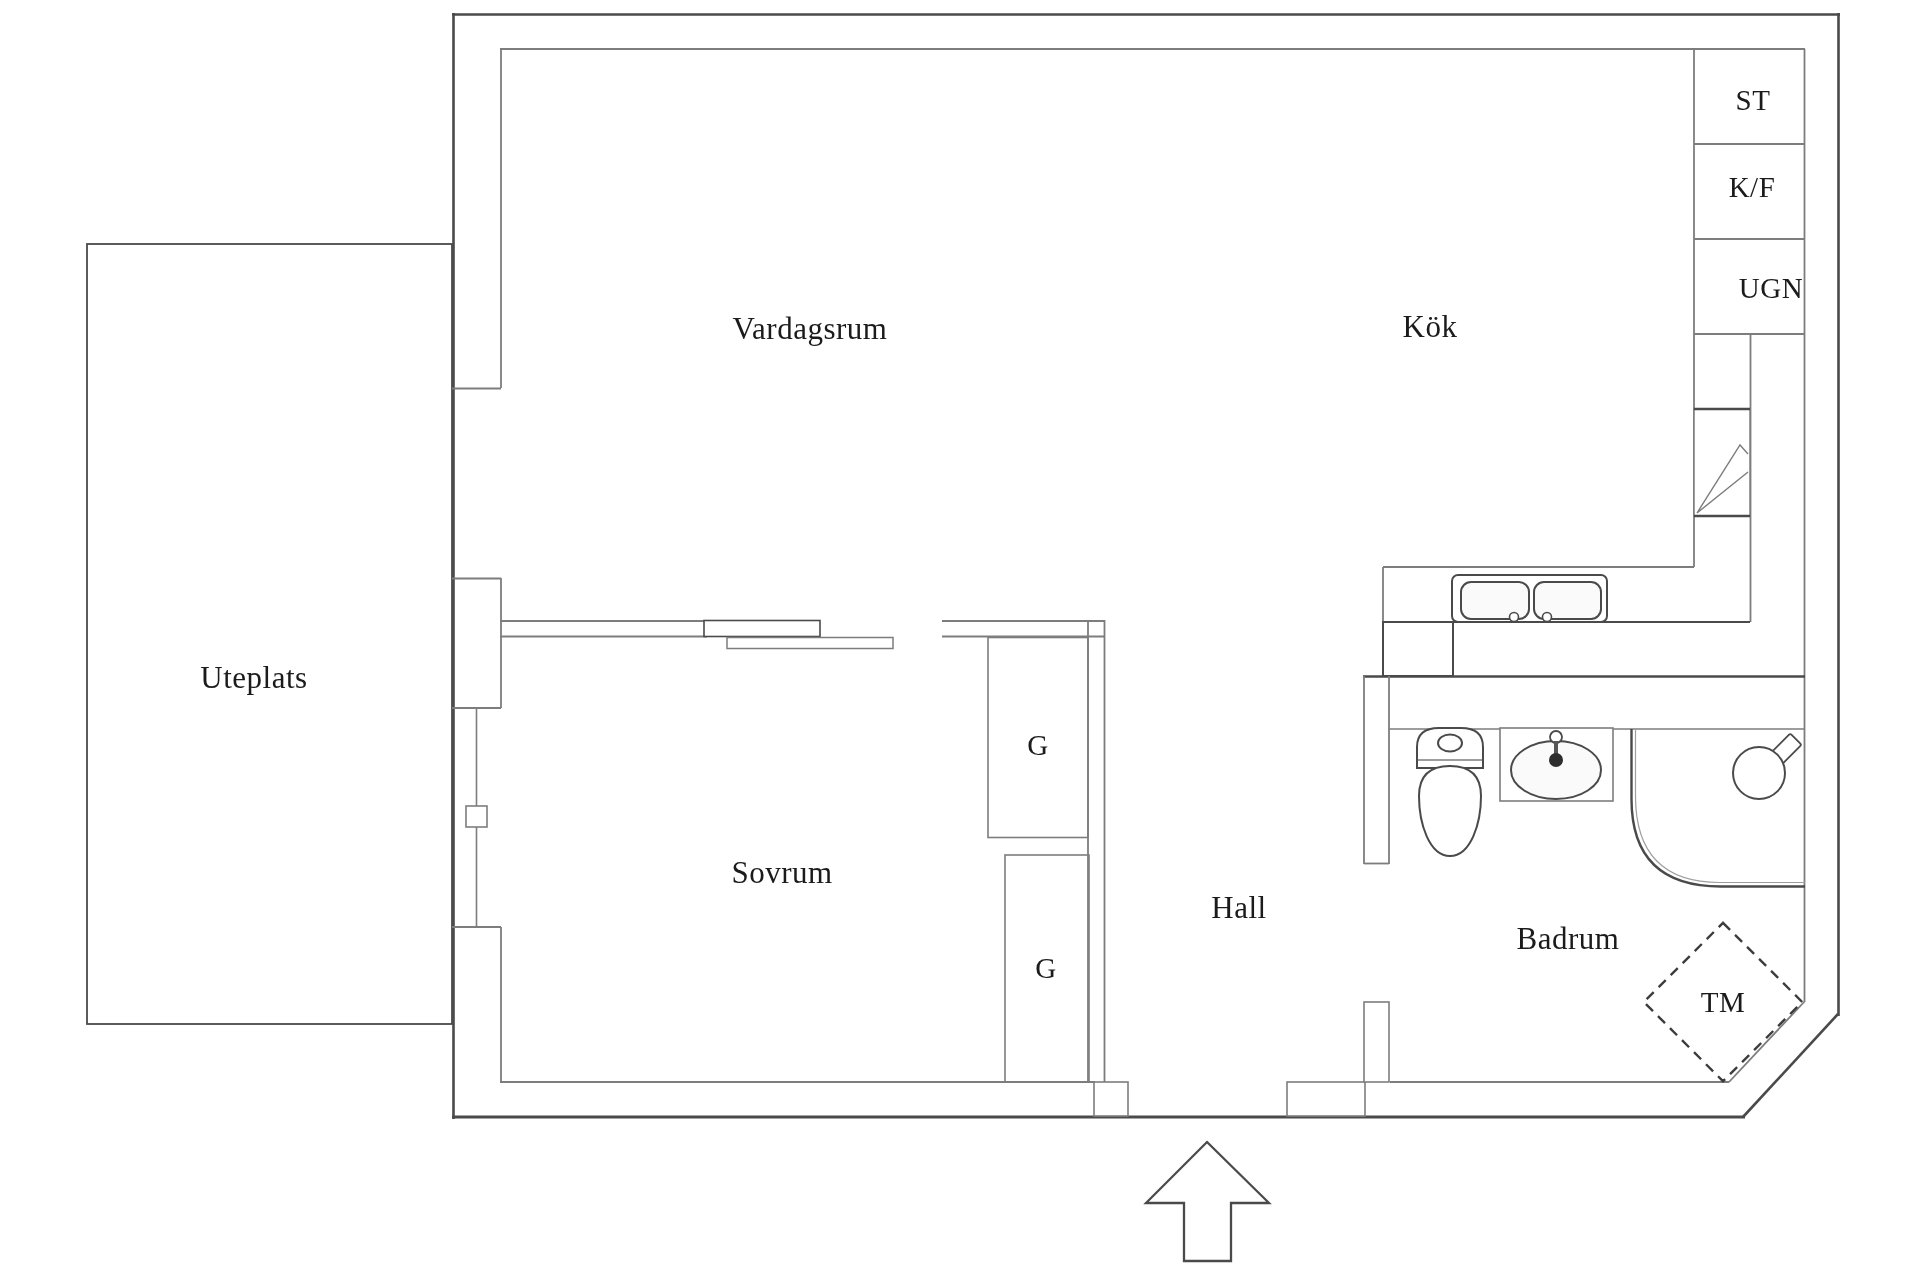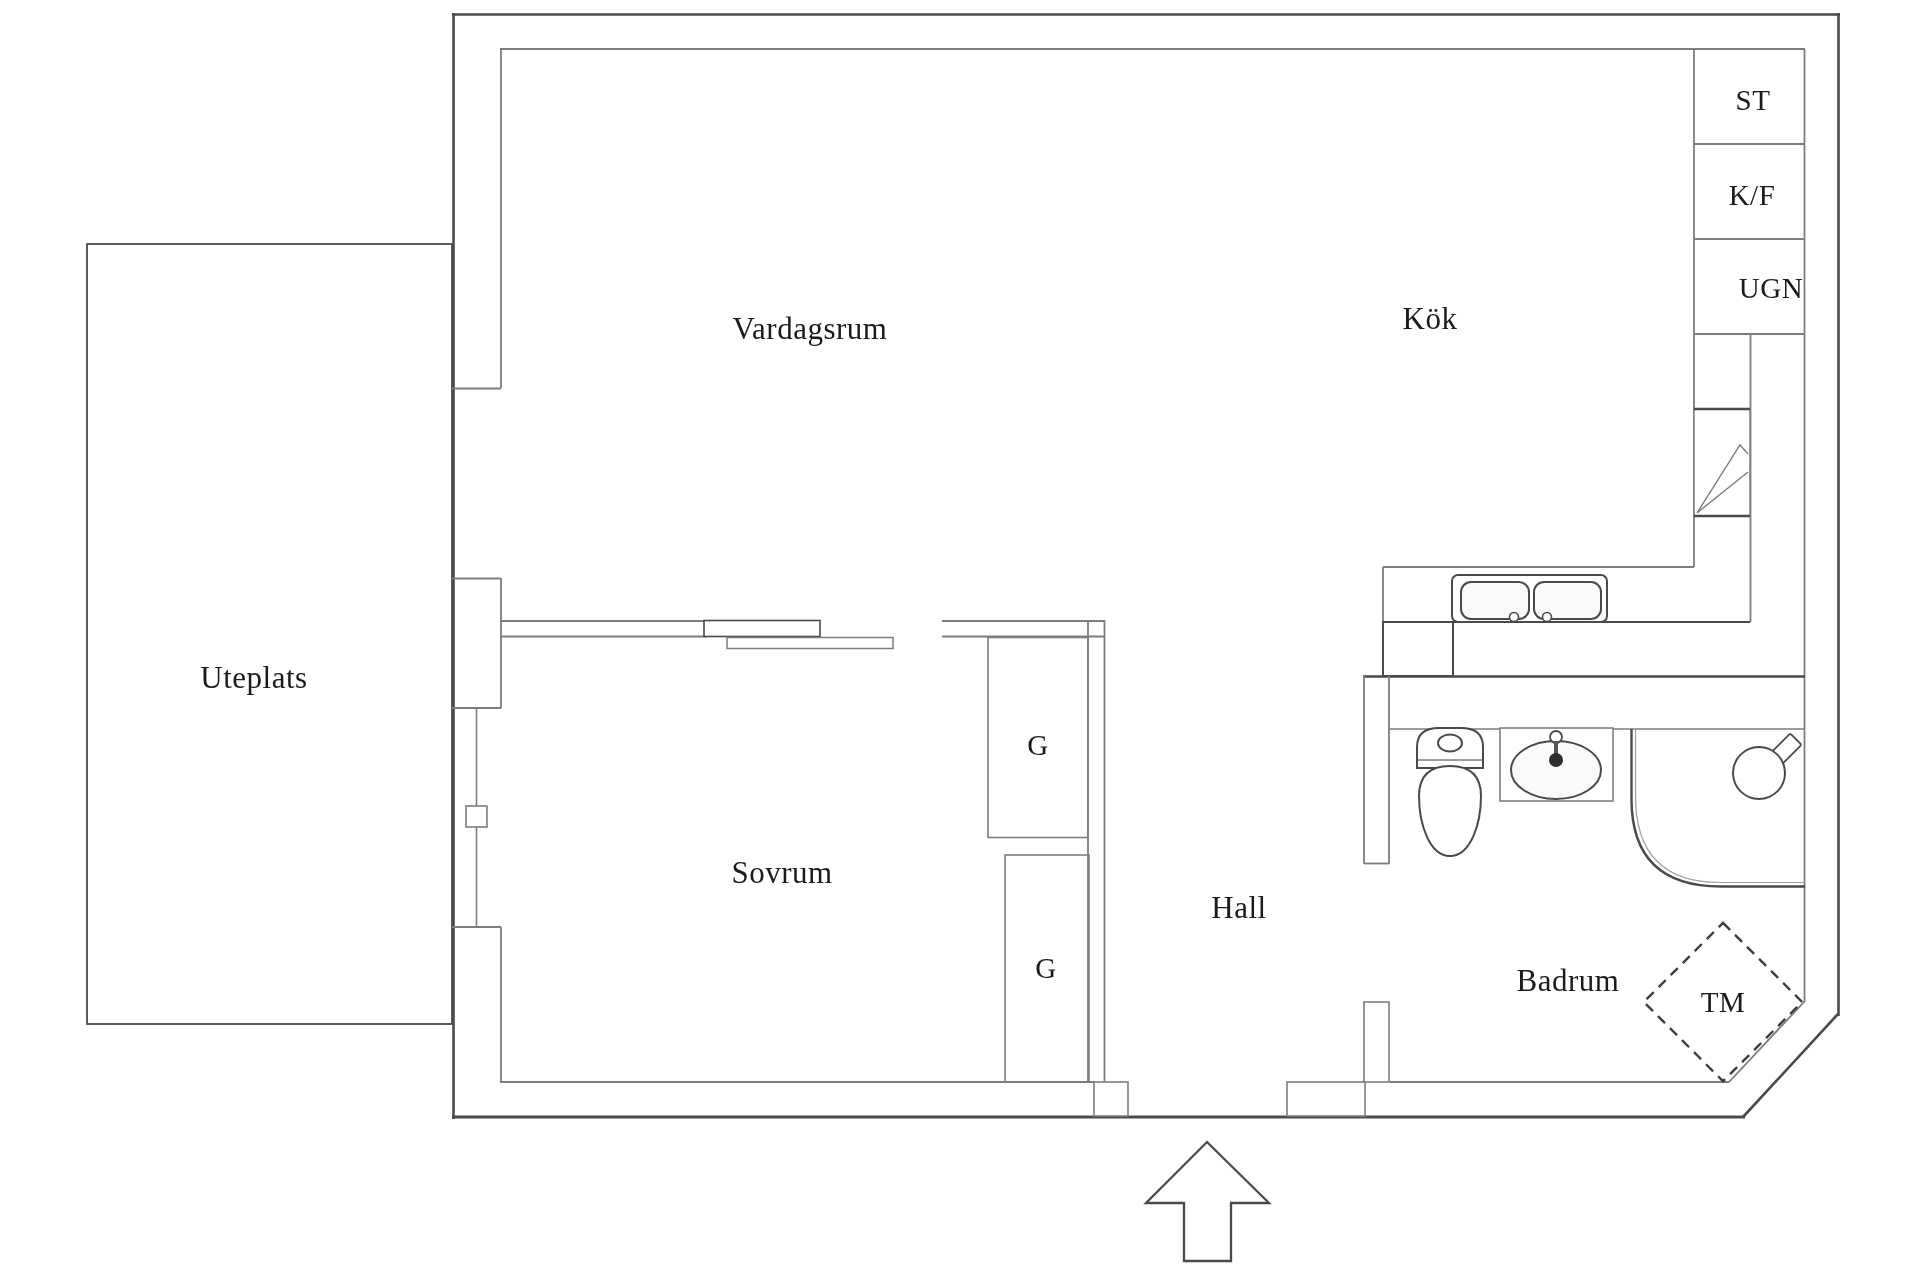--- a/index.html
+++ b/index.html
@@ -154,25 +154,25 @@
       <circle class="fw sd" stroke-width="2" cx="1759" cy="773" r="26"></circle>
     </g>
   </g>
 
   <rect class="fw" x="1667" y="946" width="112" height="112" transform="rotate(45 1723 1002)" stroke="#3c3c3c" stroke-width="2.4" stroke-dasharray="10 7"></rect>
 
   <polygon class="fw sd" stroke-width="2.3" stroke-linejoin="miter" points="1207,1142 1269,1203 1231,1203 1231,1261 1184,1261 1184,1203 1146,1203"></polygon>
 </svg>
 
   <div class="lbl room" style="left:810px;top:328px;">Vardagsrum</div>
-  <div class="lbl room" style="left:1430px;top:318px;">Kök</div>
+  <div class="lbl room" style="left:1430px;top:326px;">Kök</div>
   <div class="lbl room" style="left:254px;top:677px;">Uteplats</div>
   <div class="lbl room" style="left:782px;top:872px;">Sovrum</div>
   <div class="lbl room" style="left:1239px;top:907px;">Hall</div>
-  <div class="lbl room" style="left:1568px;top:980px;">Badrum</div>
+  <div class="lbl room" style="left:1568px;top:938px;">Badrum</div>
   <div class="lbl small" style="left:1038px;top:745px;">G</div>
   <div class="lbl small" style="left:1046px;top:968px;">G</div>
   <div class="lbl small" style="left:1753px;top:100px;text-align:right;">ST</div>
-  <div class="lbl small" style="left:1752px;top:195px;">K/F</div>
+  <div class="lbl small" style="left:1752px;top:187px;">K/F</div>
   <div class="lbl small" style="left:1752px;top:288px;margin-left:19px;">UGN</div>
   <div class="lbl small" style="left:1723px;top:1002px;">TM</div>
 
 </div>
 
 </body></html>

